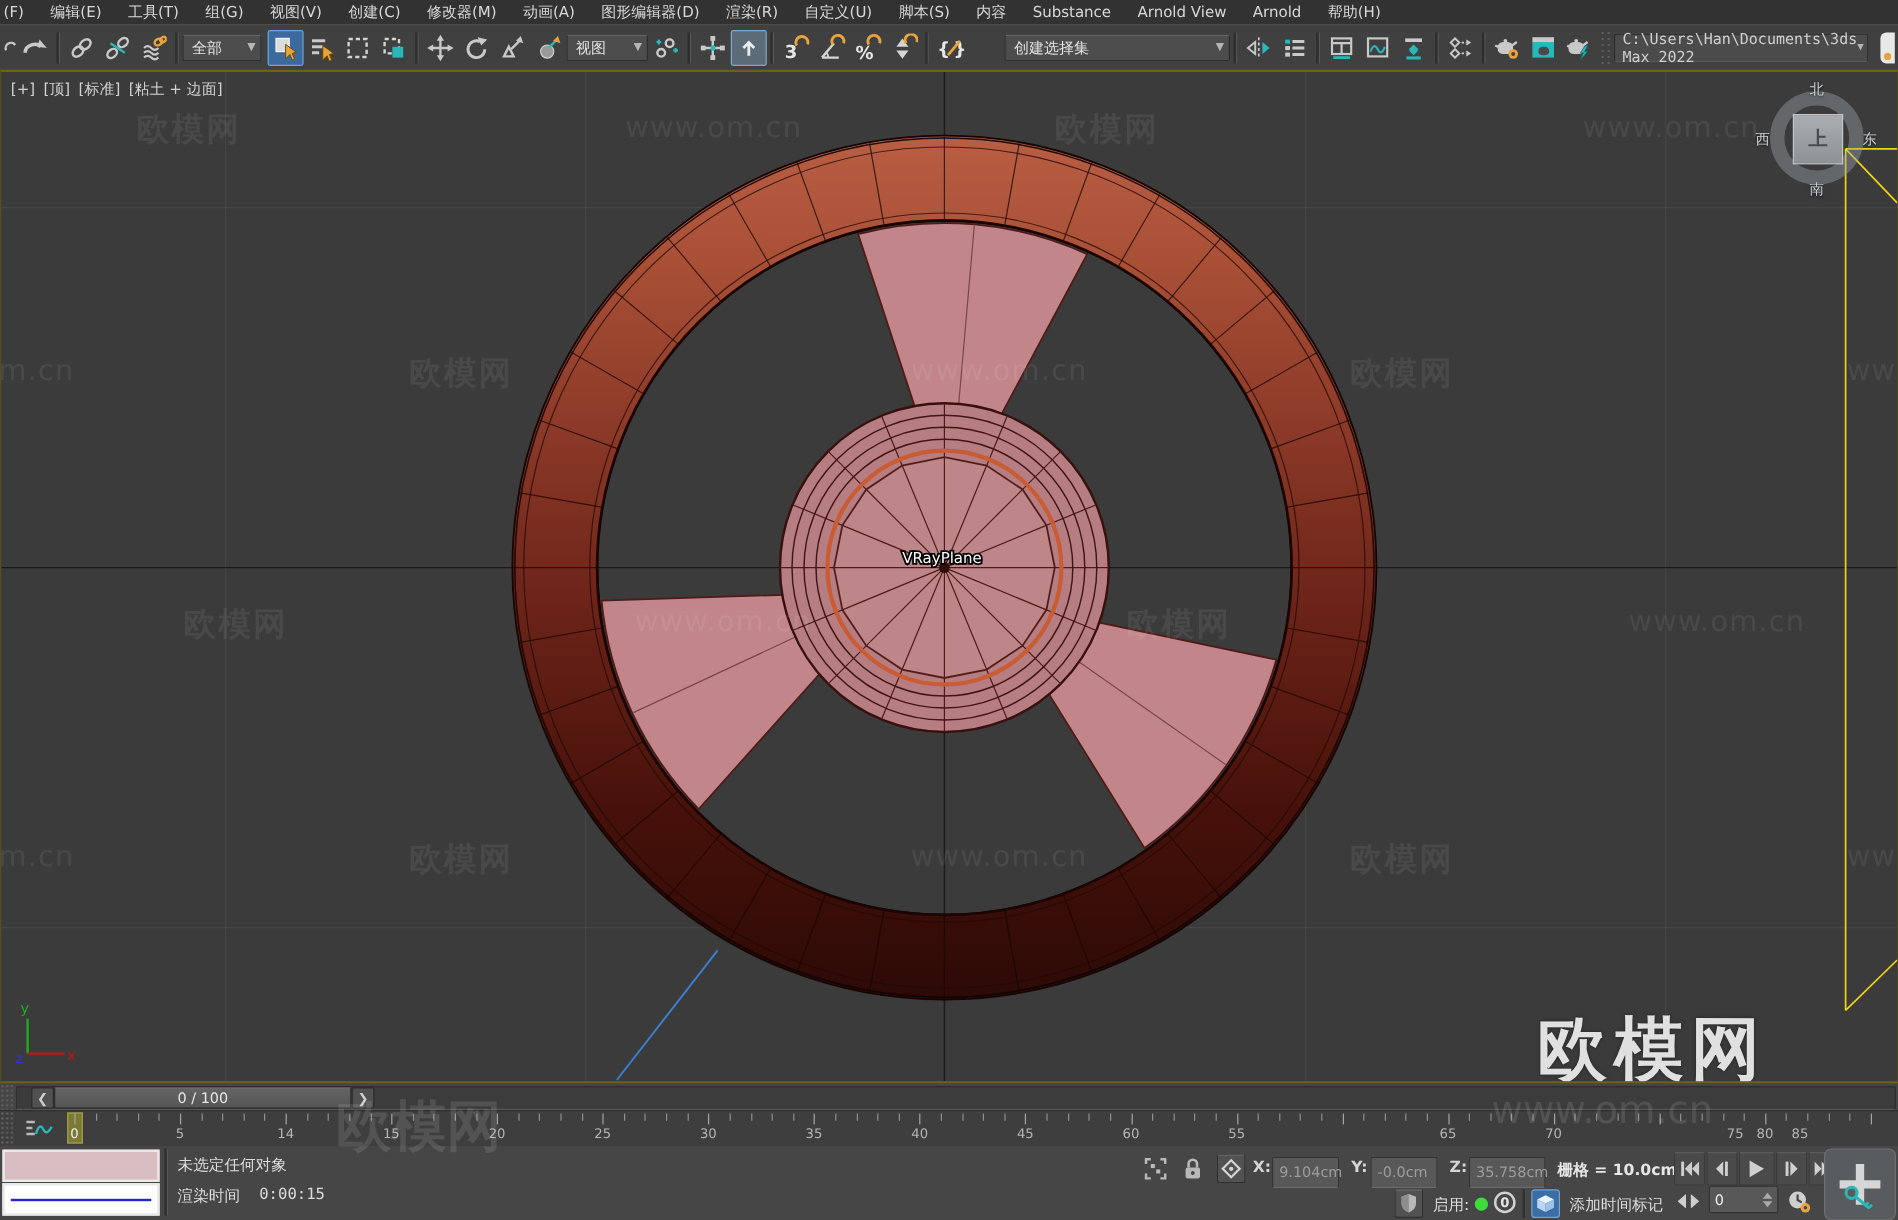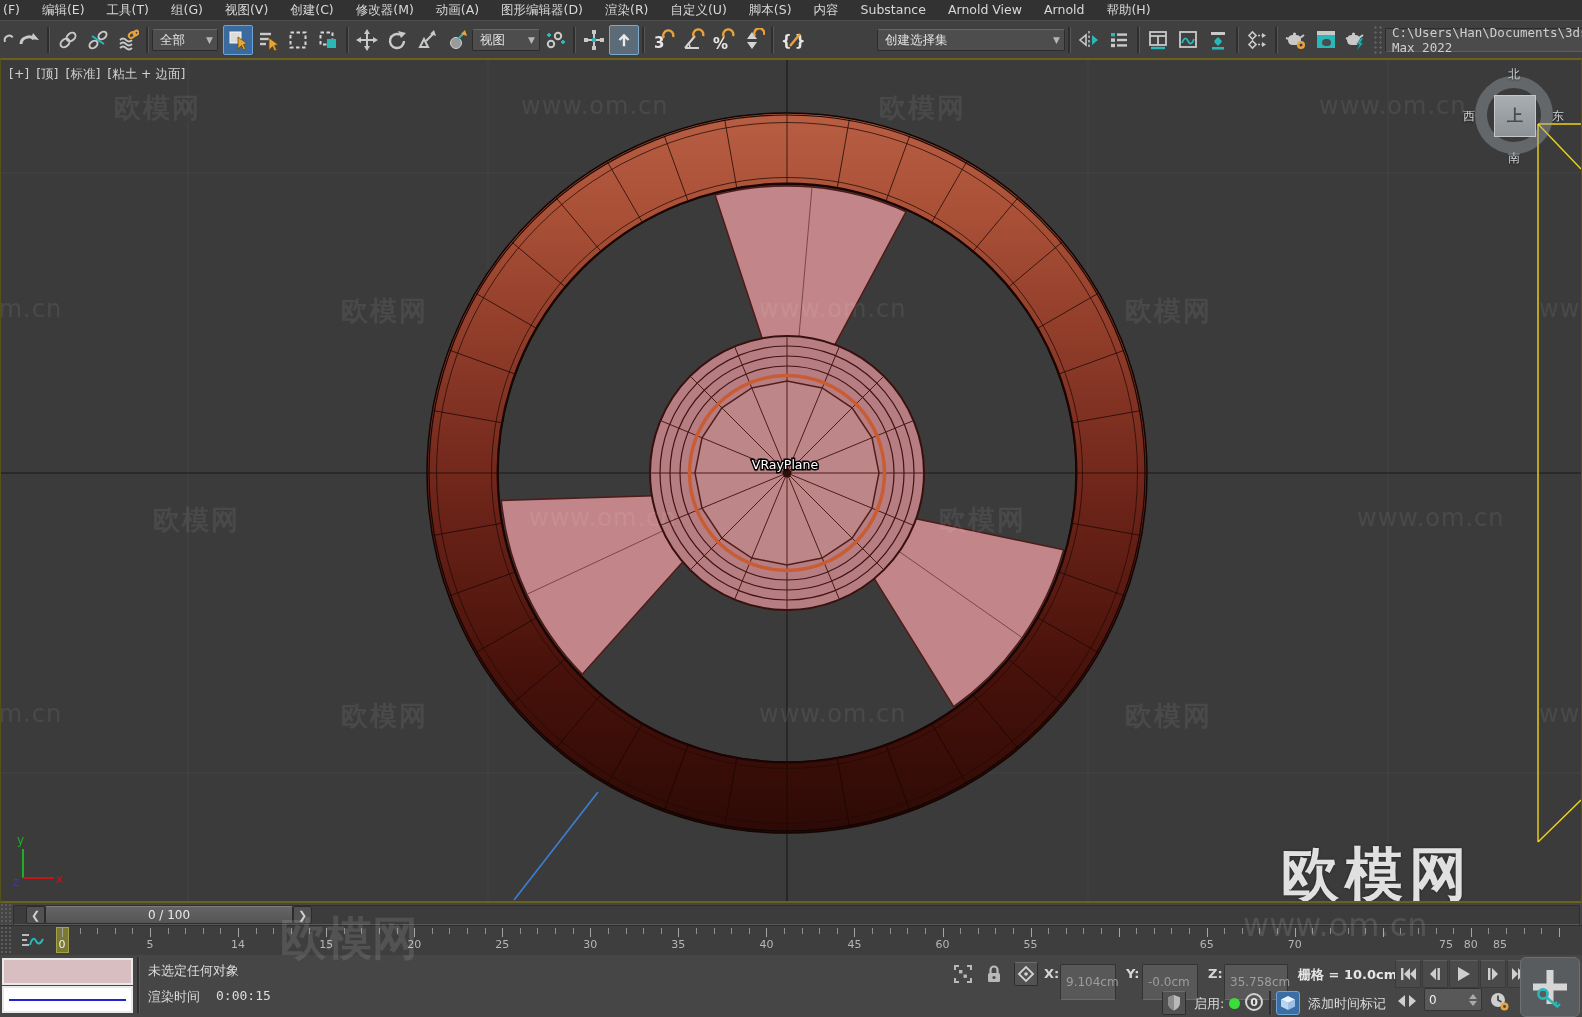--- a/index.html
+++ b/index.html
@@ -70,21 +70,21 @@
   .bigwm{position:absolute;z-index:9;pointer-events:none;font-weight:bold;color:rgba(255,255,255,0.11);white-space:nowrap;}
   
   .statusbar{position:absolute;left:0;top:955px;width:1582px;height:62px;background:#464646;color:#dcdcdc;font-size:13px;}
   .swatch{position:absolute;left:2px;width:131px;box-sizing:border-box;border:2px solid #e9e9e9;}
   .swatch.pink{top:3px;height:27px;background:#d9bec1;}
   .swatch.white{top:31px;height:27px;background:#ffffff;}
   .bluestripe{position:absolute;left:5px;right:5px;top:11px;height:2px;background:#2323d6;}
   .vsep{position:absolute;width:2px;background:#2f2f2f;border-right:1px solid #555;}
   .sb-ic{position:absolute;display:flex;align-items:center;justify-content:center;}
   .raised{background:#525252;border:1px solid #2e2e2e;border-top-color:#6e6e6e;border-radius:2px;box-sizing:border-box;}
-  .cfield{position:absolute;top:9px;height:36px;background:#585858;border:1px solid #333;border-bottom-color:#6a6a6a;
+  .cfield{position:absolute;top:9px;height:26px;background:#585858;border:1px solid #333;border-bottom-color:#6a6a6a;
           border-radius:2px;color:#9d9d9d;font-size:12px;display:flex;align-items:center;padding:0 5px;box-sizing:border-box;}
   .clabel{position:absolute;top:11px;color:#d6d6d6;font-size:13px;font-weight:bold;}
   .pbtn{width:24px;height:26px;display:flex;align-items:center;justify-content:center;background:#4a4a4a;
         border:1px solid #3a3a3a;border-top-color:#5d5d5d;border-radius:2px;margin-right:1px;}
   .framefield{position:absolute;left:1424px;top:33px;width:58px;height:23px;background:#585858;border:1px solid #333;
         border-radius:2px;color:#f0f0f0;font-size:12px;display:flex;align-items:center;padding:0 4px;box-sizing:border-box;}
   .spin{margin-left:auto;display:flex;flex-direction:column;gap:2px;}
   .spin i{width:0;height:0;border-left:4px solid transparent;border-right:4px solid transparent;}
   .spin .up{border-bottom:5px solid #aaa;}
   .spin .dn{border-top:5px solid #aaa;}
@@ -275,21 +275,21 @@
         </svg>
     </div>
     <div class="tsep"></div>
     <div class="tbtn">
       <svg class="ic" width="24" height="24" viewBox="0 0 24 24">
           <text x="1" y="18" font-size="15" font-weight="bold" fill="#e6e6e6" font-family="DejaVu Sans">{ }</text>
           <line x1="10" y1="18" x2="20" y2="6" stroke="#e8a33d" stroke-width="2.4"></line>
         </svg>
     </div>
     <div style="width:30px;flex:none;"></div>
-    <div class="tdrop" style="width:188px;margin-left:40px;">
+    <div class="tdrop" style="width:188px;">
       <span>创建选择集</span>
         <span class="arr">▼</span>
     </div>
     <div class="tsep"></div>
     <div class="tbtn">
       <svg class="ic" width="22" height="22" viewBox="0 0 22 22">
           <line x1="11" y1="2" x2="11" y2="20" stroke="#c9c9c9" stroke-width="1.4" stroke-dasharray="2.5 2"></line>
           <polygon points="8,6 8,16 2,11" fill="none" stroke="#c9c9c9" stroke-width="1.6"></polygon>
           <polygon points="14,6 14,16 20,11" fill="#28b8b8"></polygon>
         </svg>

